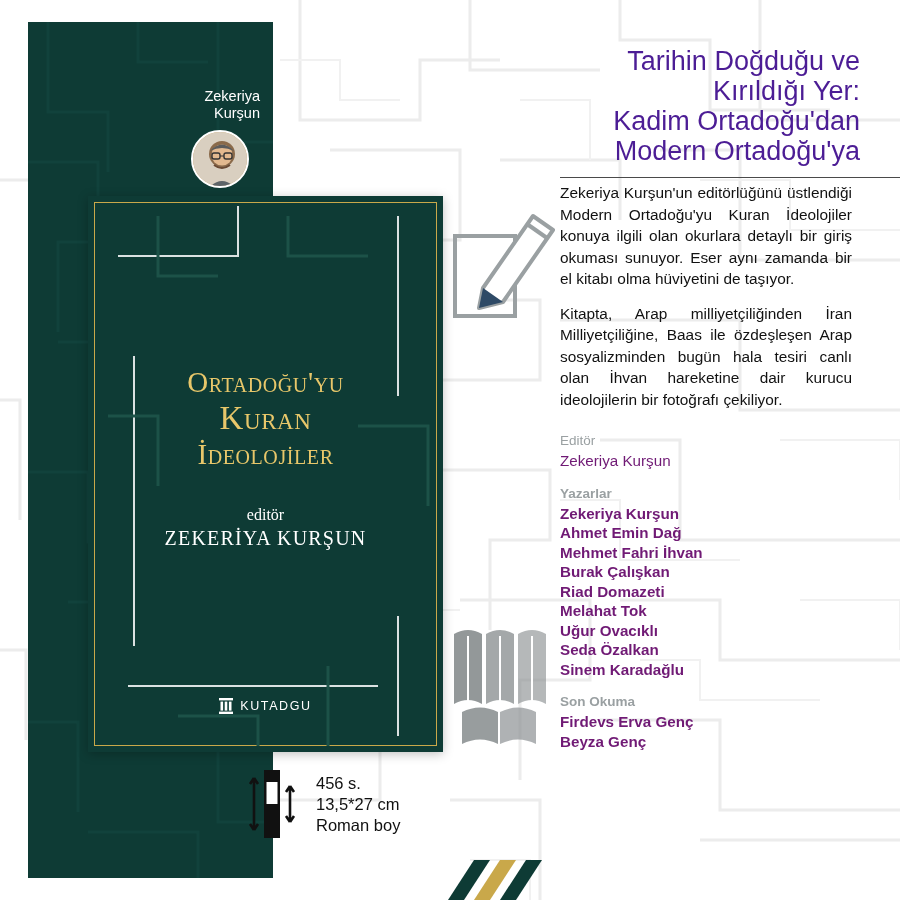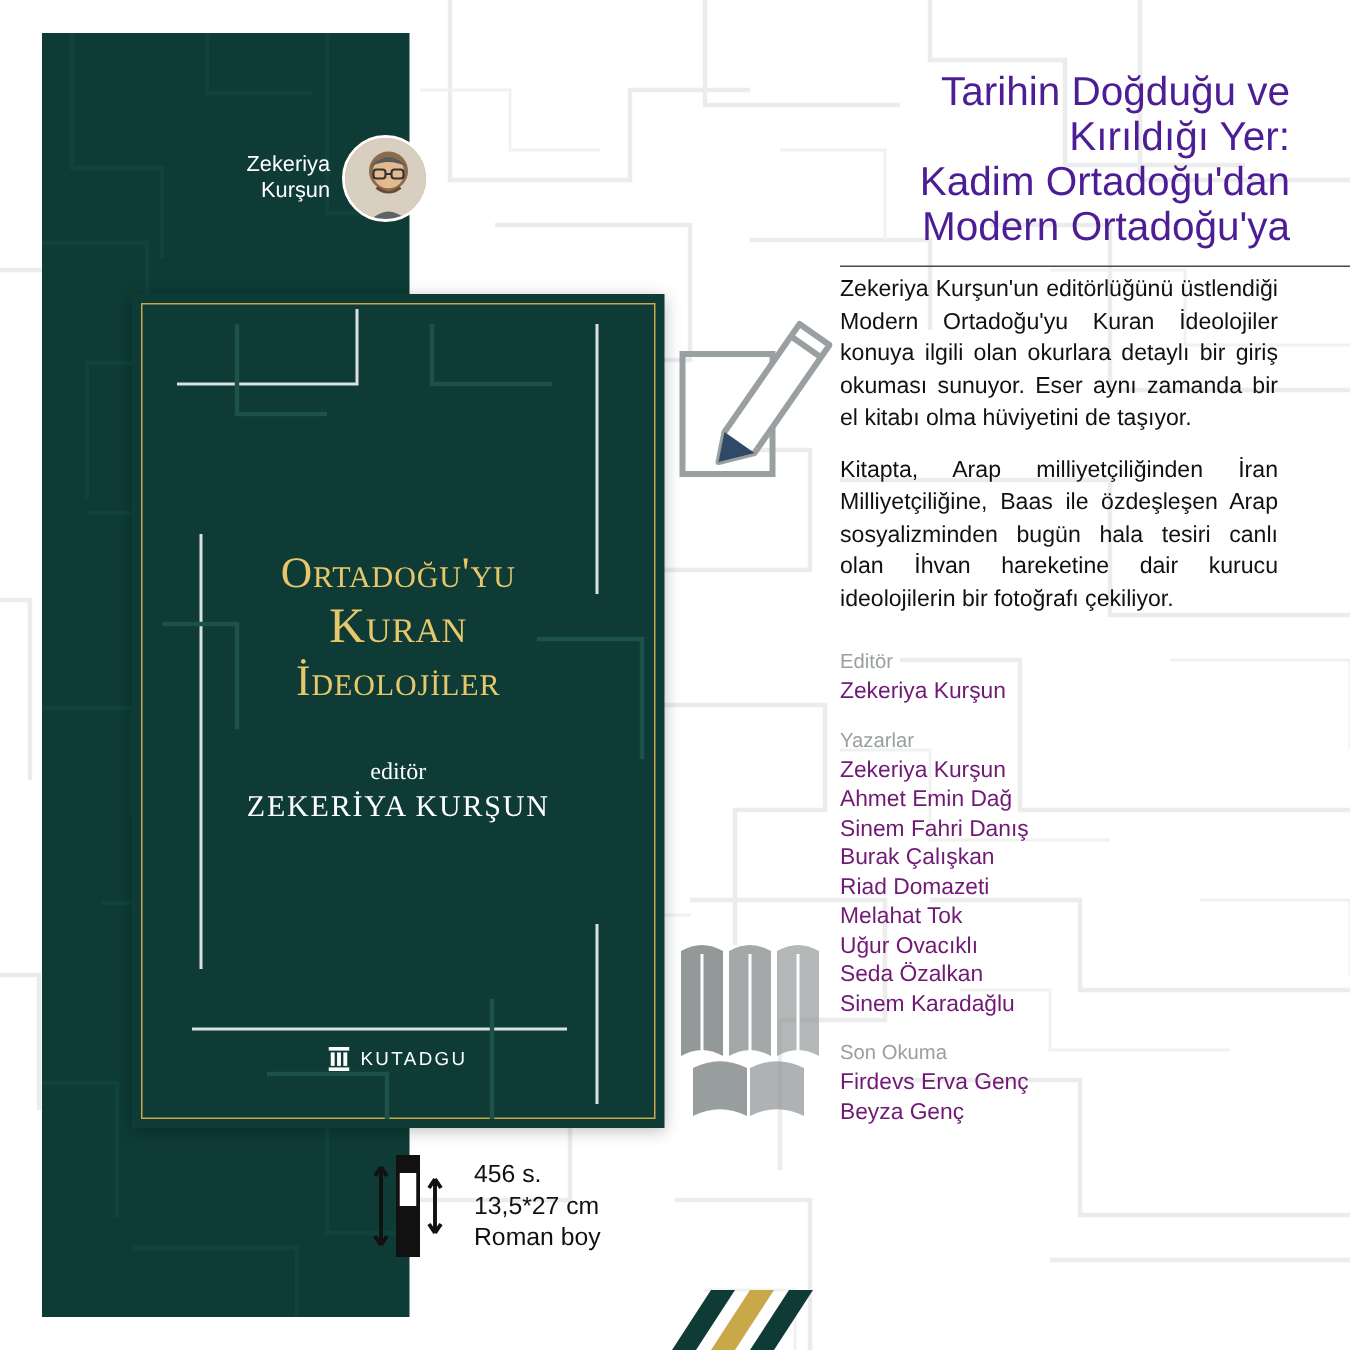--- a/index.html
+++ b/index.html
@@ -38,20 +38,21 @@
   #author-chip {
     position: absolute;
     left: 140px;
     top: 88px;
     width: 160px;
     height: 62px;
     z-index: 6;
     display: flex;
     align-items: center;
     gap: 8px;
+    flex-direction: column;
   }
   #author-chip .name {
     color: #ffffff;
     font-size: 14.5px;
     line-height: 17px;
     text-align: right;
     width: 80px;
   }
   #author-photo {
     width: 58px; height: 58px;
@@ -194,21 +195,21 @@
     font-size: 13.5px;
     line-height: 18px;
     margin-bottom: 1px;
   }
   .credit-name {
     color: #701a75;
     font-size: 15.2px;
     line-height: 19.5px;
   }
   #credits { margin-top: 22px; }
-  #credits .credit-group + .credit-group { margin-top: 14px; }
+  #credits .credit-group + .credit-group { margin-top: 14px; font-weight: bold; }
 
   
   #bottom-ribbon {
     position: absolute;
     left: 430px; bottom: 0;
     width: 120px; height: 40px;
     z-index: 7;
   }
 </style>
 </head>
@@ -389,21 +390,21 @@
 
     <div class="credit-group">
       <div class="credit-head">Editör</div>
       <div class="credit-name">Zekeriya Kurşun</div>
     </div>
 
     <div class="credit-group">
       <div class="credit-head">Yazarlar</div>
       <div class="credit-name">Zekeriya Kurşun</div>
       <div class="credit-name">Ahmet Emin Dağ</div>
-      <div class="credit-name">Sinem Fahri Danış</div>
+      <div class="credit-name">Mehmet Fahri İhvan</div>
       <div class="credit-name">Burak Çalışkan</div>
       <div class="credit-name">Riad Domazeti</div>
       <div class="credit-name">Melahat Tok</div>
       <div class="credit-name">Uğur Ovacıklı</div>
       <div class="credit-name">Seda Özalkan</div>
       <div class="credit-name">Sinem Karadağlu</div>
     </div>
 
     <div class="credit-group">
       <div class="credit-head">Son Okuma</div>

